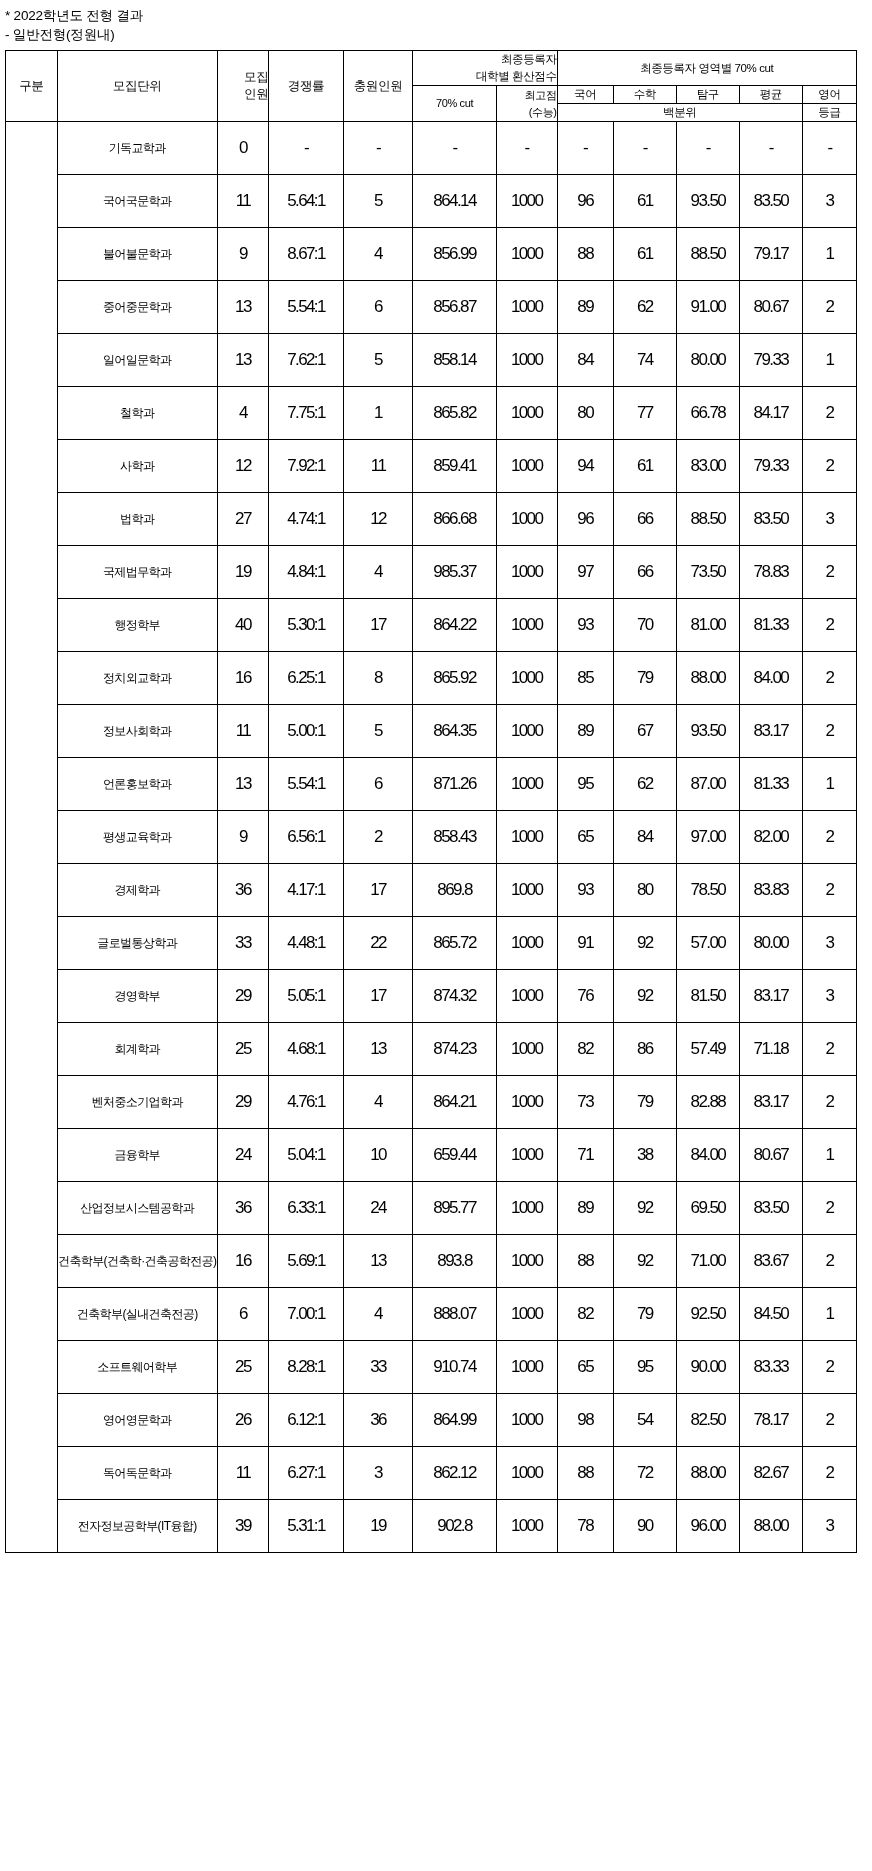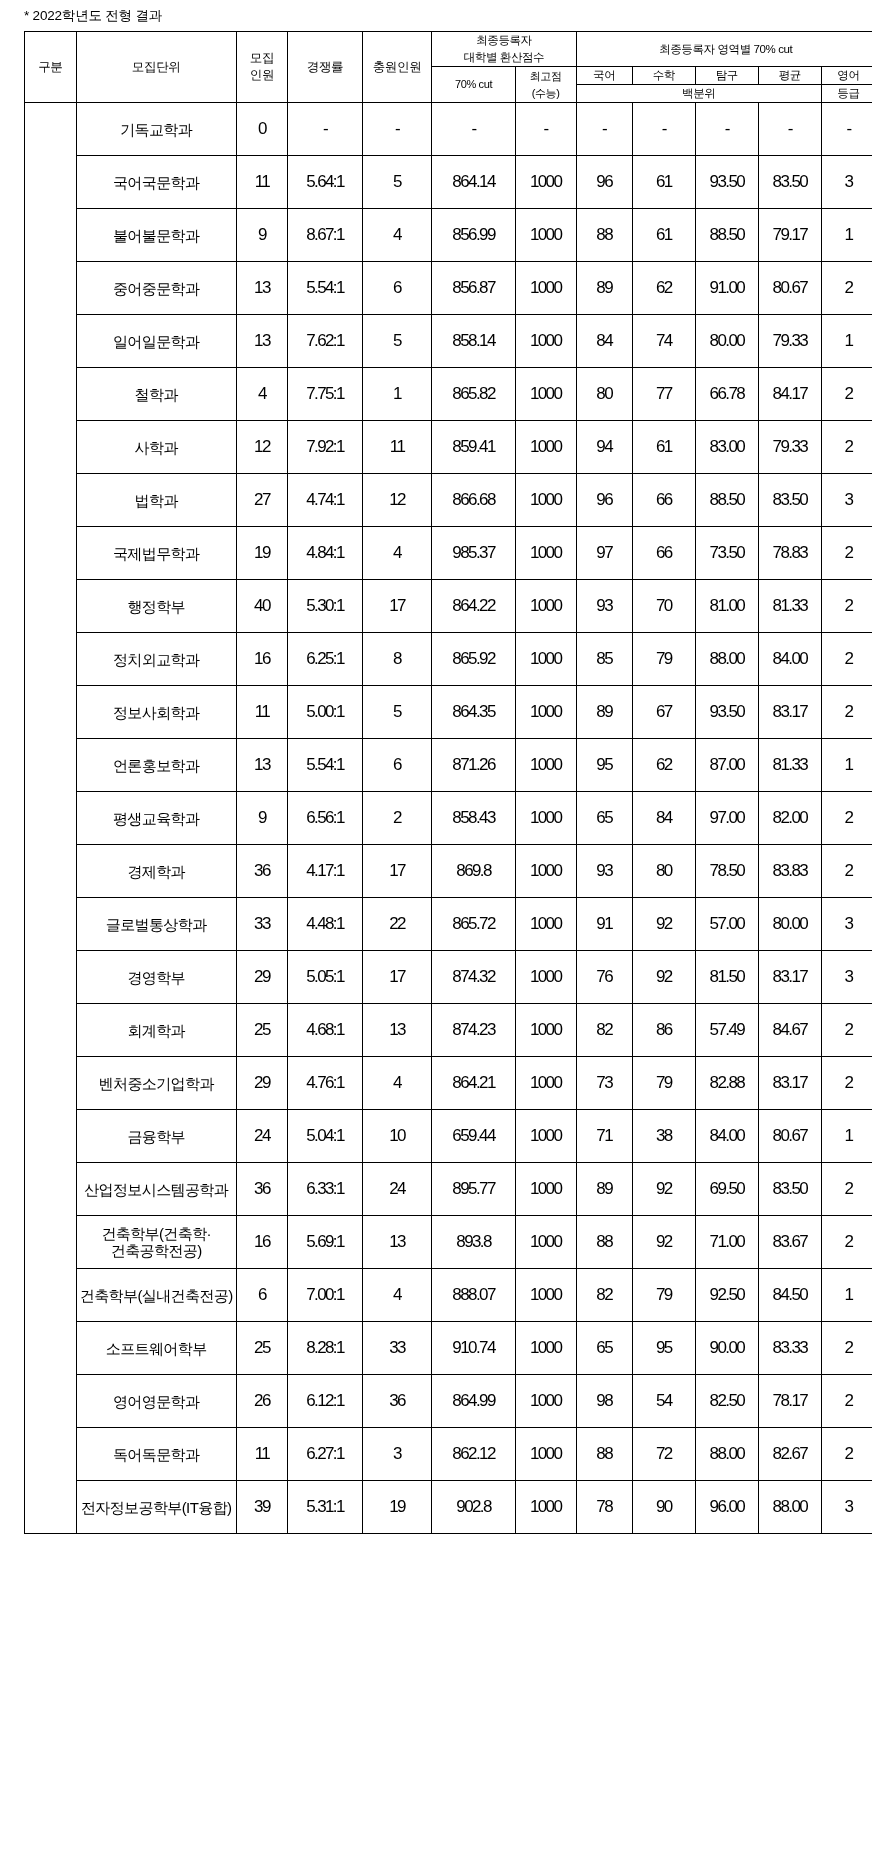--- a/index.html
+++ b/index.html
@@ -8,21 +8,21 @@
     background: #ffffff;
   }
   body {
     width: 872px;
     font-family: "Liberation Sans", "DejaVu Sans", sans-serif;
     color: #000000;
   }
   .page {
     width: 744px;
     box-sizing: border-box;
-    padding: 6px 10px 0 24px;
+    padding: 6px 10px 0 5px;
   }
   .doc-title-line {
     font-size: 13.5px;
     line-height: 19px;
     letter-spacing: -0.2px;
     white-space: nowrap;
   }
   .title-block {
     margin-bottom: 6px;
   }
@@ -50,29 +50,30 @@
   th.small-head {
     font-size: 11.5px;
     letter-spacing: -0.4px;
   }
   th.tiny-head {
     font-size: 11px;
     letter-spacing: -0.4px;
   }
   .head-two-line span {
     display: block;
+    text-align: right;
   }
   
   tbody td {
     height: 52px;
   }
   td.unit-name {
     text-align: left;
     padding-left: 14px;
-    font-size: 15px;
+    font-size: 12px;
     letter-spacing: -0.6px;
     line-height: 17px;
     word-break: keep-all;
   }
   td.num {
     font-size: 17px;
     letter-spacing: -1.6px;
     font-family: "Liberation Sans", "DejaVu Sans", sans-serif;
   }
   td.num-ratio {
@@ -96,20 +97,21 @@
   col.c-avg      { width: 56px; }
   col.c-eng      { width: 48px; }
 </style>
 </head>
 <body>
 
 <div class="page">
 
   <div class="title-block">
     <div class="doc-title-line">* 2022학년도 전형 결과</div>
+    <div class="doc-title-line">- 일반전형(정원내)</div>
   </div>
 
   <table class="result-table">
     <colgroup>
       <col class="c-gubun">
         <col class="c-unit">
         <col class="c-quota">
         <col class="c-ratio">
       <col class="c-extra">
         <col class="c-cut">
@@ -379,21 +381,21 @@
         <tr>
           <td class="unit-name">회계학과</td>
           <td class="num">25</td>
           <td class="num num-ratio">4.68:1</td>
           <td class="num">13</td>
           <td class="num">874.23</td>
           <td class="num">1000</td>
           <td class="num">82</td>
           <td class="num">86</td>
           <td class="num">57.49</td>
-          <td class="num">84.67</td>
+          <td class="num">71.18</td>
           <td class="num">2</td>
         </tr>
         <tr>
           <td class="unit-name">벤처중소기업학과</td>
           <td class="num">29</td>
           <td class="num num-ratio">4.76:1</td>
           <td class="num">4</td>
           <td class="num">864.21</td>
           <td class="num">1000</td>
           <td class="num">73</td>

